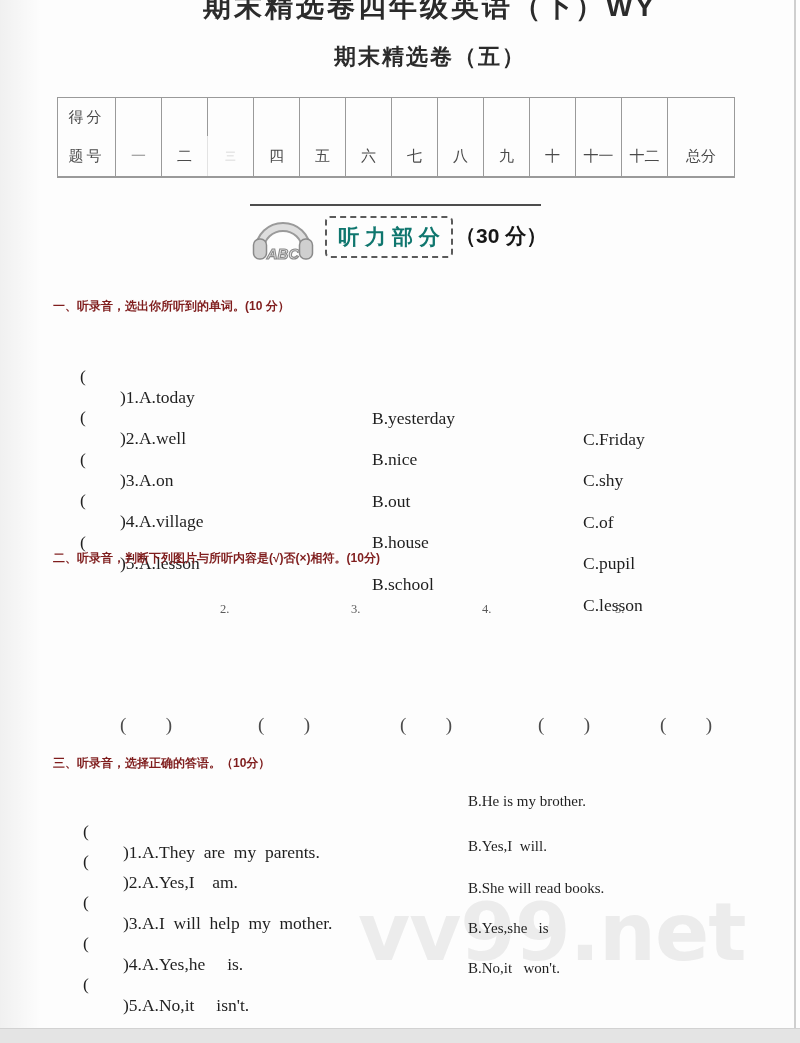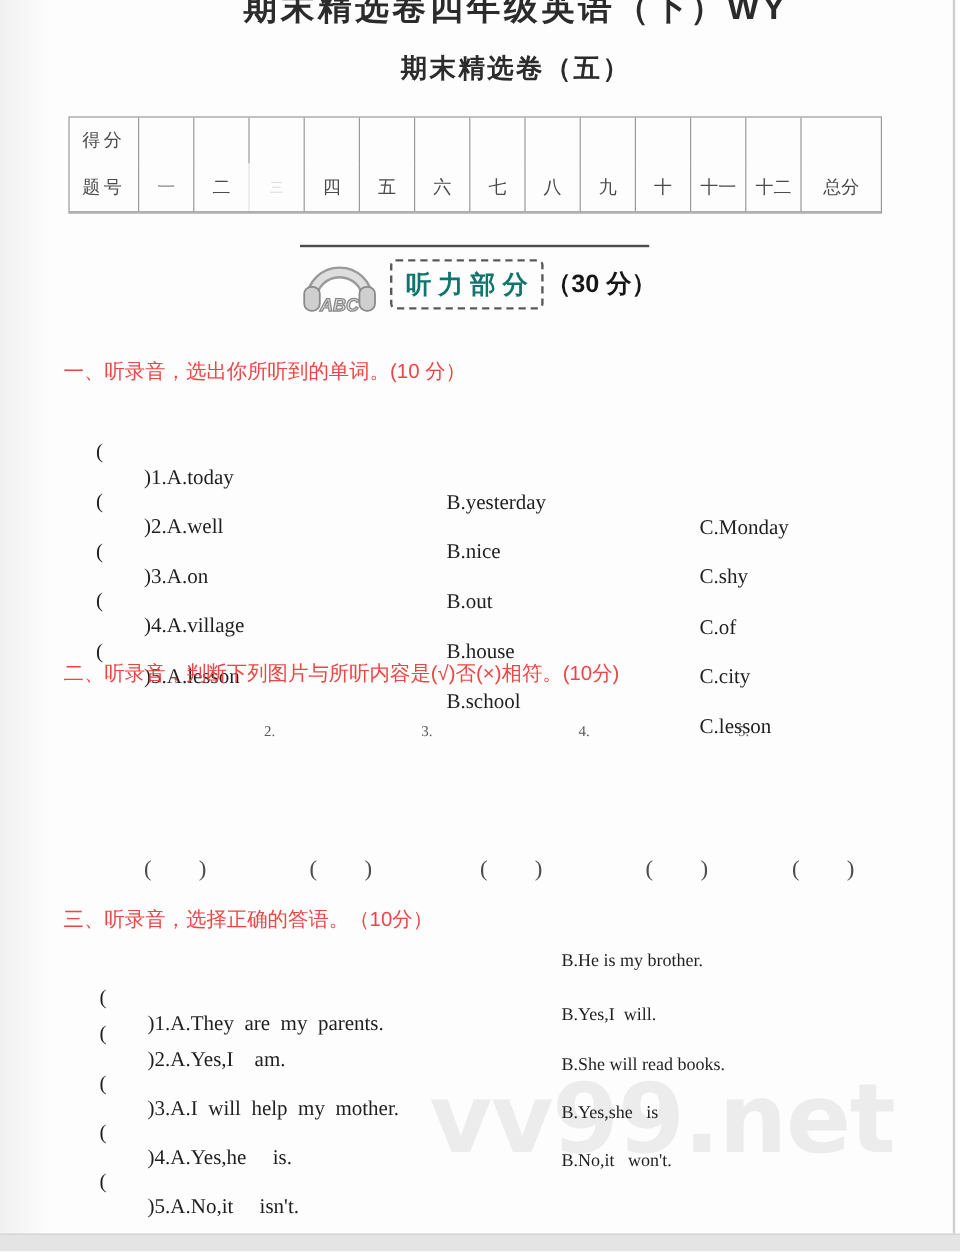--- a/index.html
+++ b/index.html
@@ -36,21 +36,21 @@
   .listen-box{position:absolute;left:325px;top:216px;width:128px;height:42px;
               border:2px dashed #5a5a5a;border-radius:5px;display:flex;align-items:center;
               justify-content:center;box-sizing:border-box;
               font-family:"Liberation Sans","DejaVu Sans",sans-serif;font-weight:bold;
               font-size:21px;color:#0f766e;white-space:pre;}
   .listen-score{position:absolute;left:455px;top:222px;
                 font-family:"Liberation Sans","DejaVu Sans",sans-serif;font-weight:bold;
                 font-size:21px;color:#161616;white-space:pre;text-align:right;}
   
   .sec-heading{position:absolute;left:53px;font-family:"Liberation Sans","DejaVu Sans",sans-serif;
-               font-weight:normal;font-size:17px;color:#ef4444;white-space:pre;}
+               font-weight:bold;font-size:12px;color:#7f1d1d;white-space:pre;}
   #s1-heading{top:298px;}
   #s2-heading{top:550px;}
   #s3-heading{top:755px;}
   
   .s1-row{position:absolute;left:80px;width:680px;height:24px;font-size:17.5px;white-space:pre;}
   .s1-row .p{position:absolute;left:0;}
   .s1-row .a{position:absolute;left:40px;}
   .s1-row .b{position:absolute;left:292px;}
   .s1-row .c{position:absolute;left:503px;}
   
@@ -125,39 +125,39 @@
     </svg>
     <div class="listen-box">听 力 部 分</div>
     <div class="listen-score">（30 分）</div>
 
     <div class="sec-heading" id="s1-heading">一、听录音，选出你所听到的单词。(10 分）</div>
 
     <div class="s1-row" style="top:345px">
       <span class="p">(</span>
       <span class="a">)1.A.today</span>
       <span class="b">B.yesterday</span>
-      <span class="c">C.Monday</span>
+      <span class="c">C.Friday</span>
     </div>
     <div class="s1-row" style="top:386px">
       <span class="p">(</span>
       <span class="a">)2.A.well</span>
       <span class="b">B.nice</span>
       <span class="c">C.shy</span>
     </div>
     <div class="s1-row" style="top:428px">
       <span class="p">(</span>
       <span class="a">)3.A.on</span>
       <span class="b">B.out</span>
       <span class="c">C.of</span>
     </div>
     <div class="s1-row" style="top:469px">
       <span class="p">(</span>
       <span class="a">)4.A.village</span>
       <span class="b">B.house</span>
-      <span class="c">C.city</span>
+      <span class="c">C.pupil</span>
     </div>
     <div class="s1-row" style="top:511px">
       <span class="p">(</span>
       <span class="a">)5.A.lesson</span>
       <span class="b">B.school</span>
       <span class="c">C.lesson</span>
     </div>
 
     <div class="sec-heading" id="s2-heading">二、听录音，判断下列图片与所听内容是(√)否(×)相符。(10分)</div>
 

